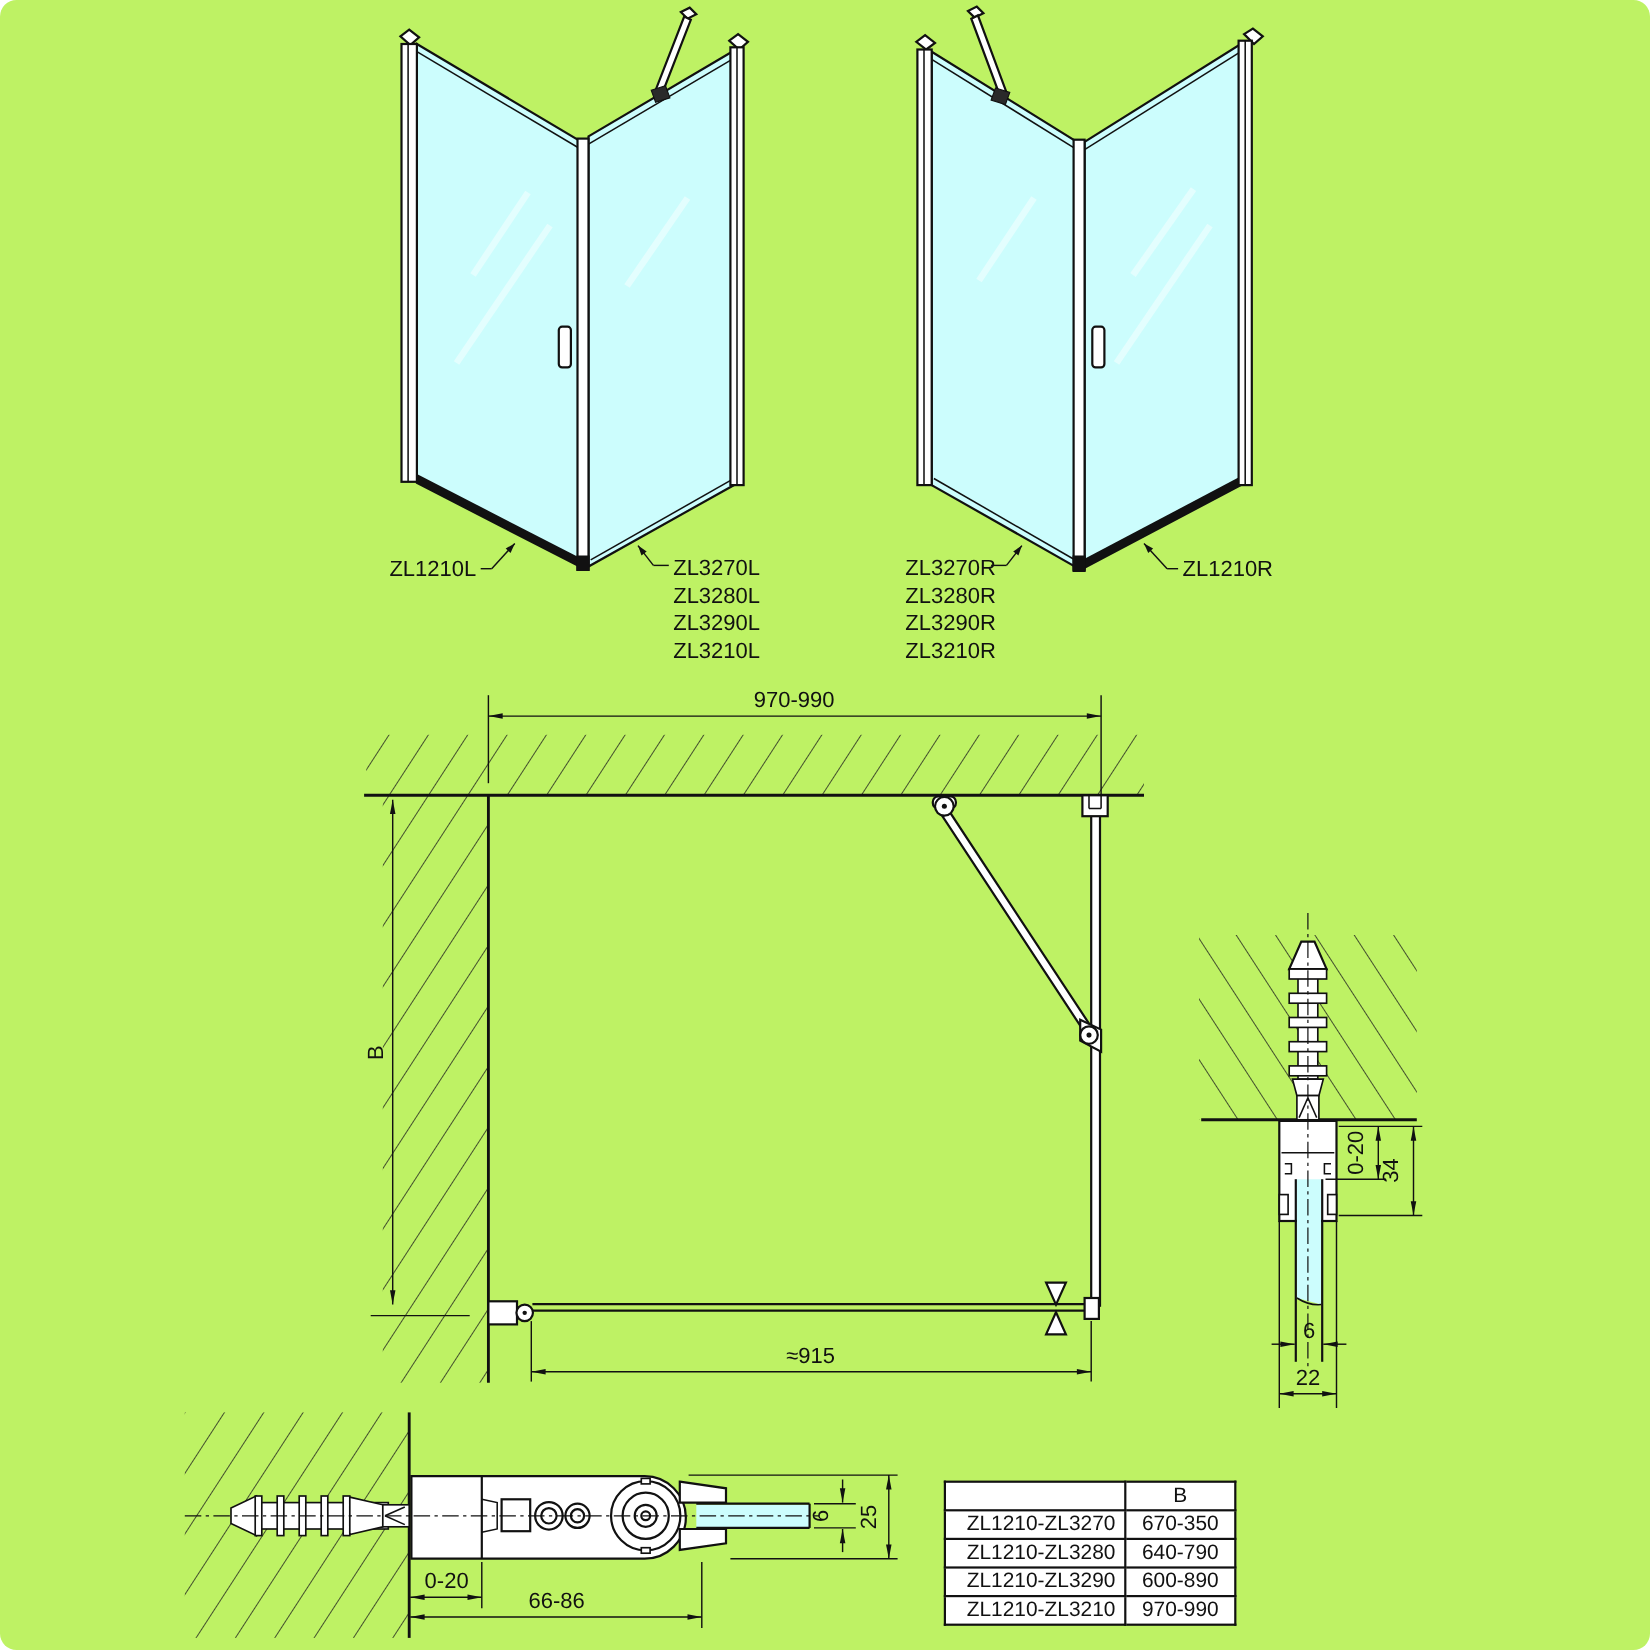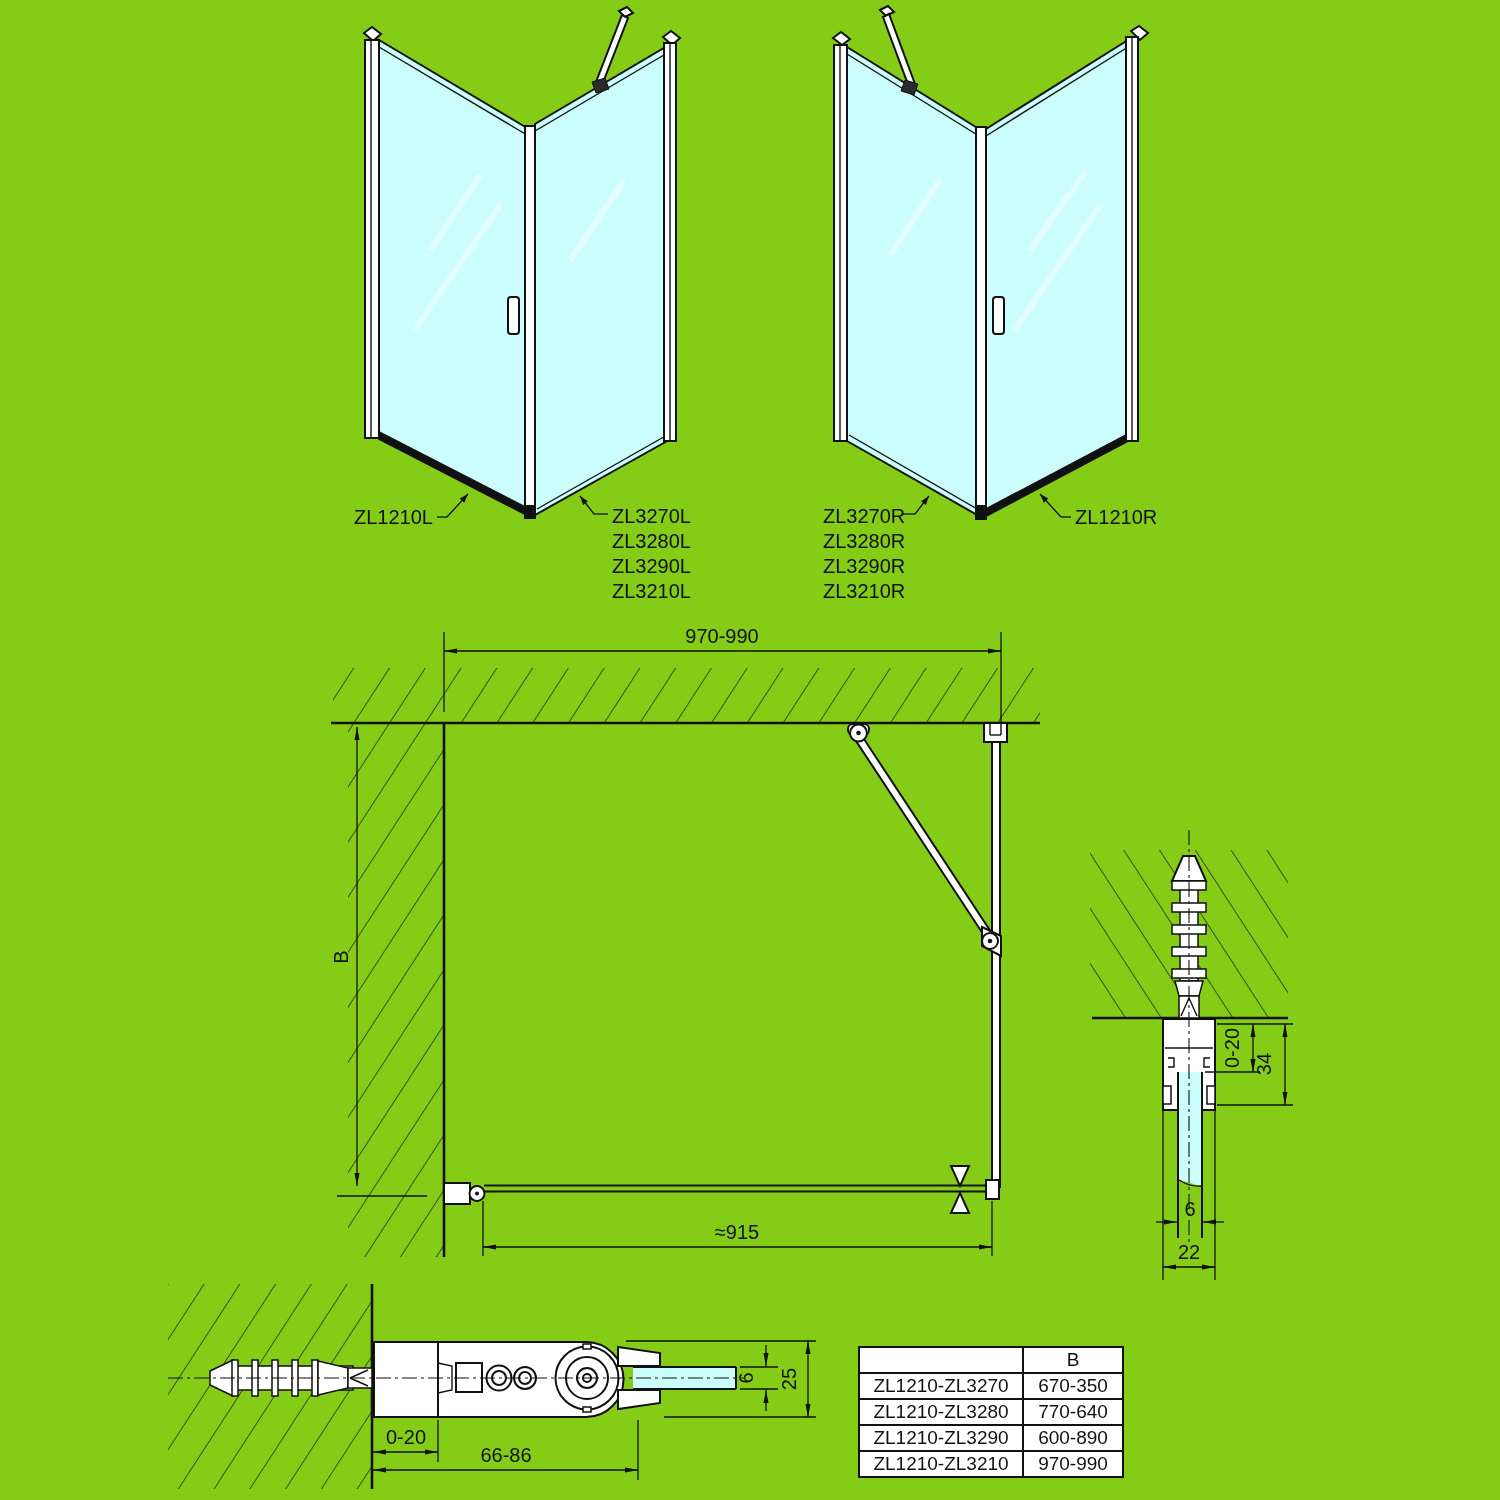--- a/index.html
+++ b/index.html
@@ -1,36 +1,36 @@
 <!DOCTYPE html>
 <html><head>
 <meta charset="utf-8">
 <style>
   html,body{margin:0;padding:0;background:#fff;}
-  #stage{position:relative;width:1500px;height:1500px;background:#84cc16;overflow:hidden;
-         font-family:"Liberation Sans",sans-serif;}
+  #stage{position:relative;width:1500px;height:1500px;background:#bef264;overflow:hidden;
+         font-family:"Liberation Sans",sans-serif;border-radius:15px;}
   svg{position:absolute;left:0;top:0;}
   svg text{font-family:"Liberation Sans",sans-serif;fill:#111;}
   .t{font-size:20px;}
   .ln{stroke:#111;stroke-width:2;fill:none;}
   .ln1{stroke:#111;stroke-width:1.4;fill:none;}
   .wall{stroke:#111;stroke-width:2.6;fill:none;}
   .dim{stroke:#111;stroke-width:1.3;fill:none;}
   .w{fill:#fff;stroke:#111;stroke-width:2;}
   .w1{fill:#fff;stroke:#111;stroke-width:1.5;}
   .blk{fill:#111;stroke:none;}
   .dk{fill:#2a2a2a;stroke:#111;stroke-width:1;}
   .cl{stroke:#111;stroke-width:1.1;fill:none;stroke-dasharray:15 4 3 4;}
   .stk{stroke:#111;stroke-width:2;}
   .hl{stroke:#ffffff;stroke-opacity:.45;stroke-width:6;fill:none;}
   
   #size-table{position:absolute;left:858px;top:1346px;border-collapse:collapse;}
   #size-table td{border:2px solid #111;font-size:19px;color:#111;height:24px;
                  padding:0 8px;background:#fff;}
-  #size-table td.c1{width:146px;text-align:center;}
+  #size-table td.c1{width:146px;text-align:right;}
   #size-table td.c2{width:82px;text-align:center;}
 </style>
 </head>
 <body>
 
 <div id="stage">
 
 <svg width="1500" height="1500" viewBox="0 0 1500 1500">
   <defs>
     <pattern id="hp" width="30" height="30" patternUnits="userSpaceOnUse" patternTransform="rotate(-57)">
@@ -306,21 +306,21 @@
       <tr>
         <td class="c1"></td>
         <td class="c2">B</td>
       </tr>
       <tr>
         <td class="c1">ZL1210-ZL3270</td>
         <td class="c2">670-350</td>
       </tr>
       <tr>
         <td class="c1">ZL1210-ZL3280</td>
-        <td class="c2">770-640</td>
+        <td class="c2">640-790</td>
       </tr>
       <tr>
         <td class="c1">ZL1210-ZL3290</td>
         <td class="c2">600-890</td>
       </tr>
       <tr>
         <td class="c1">ZL1210-ZL3210</td>
         <td class="c2">970-990</td>
       </tr>
     </tbody>

